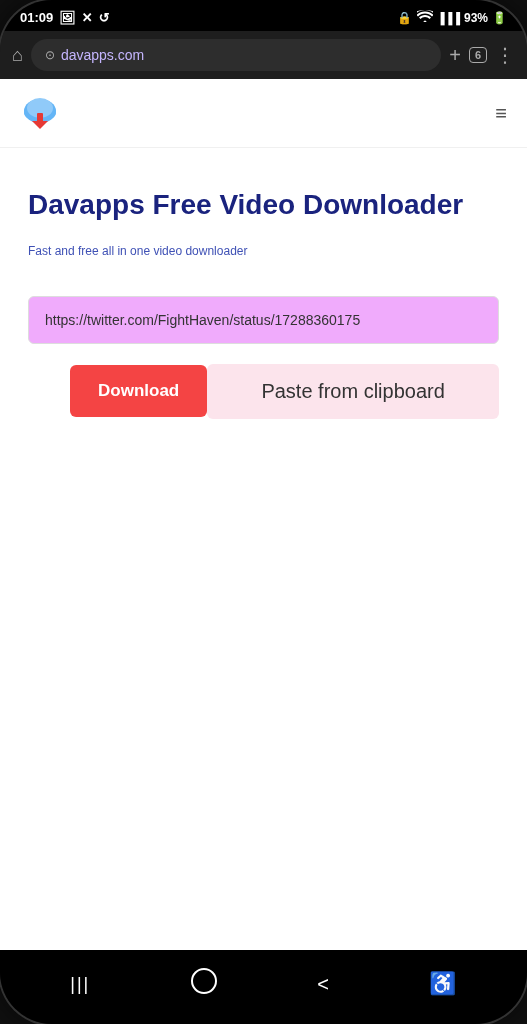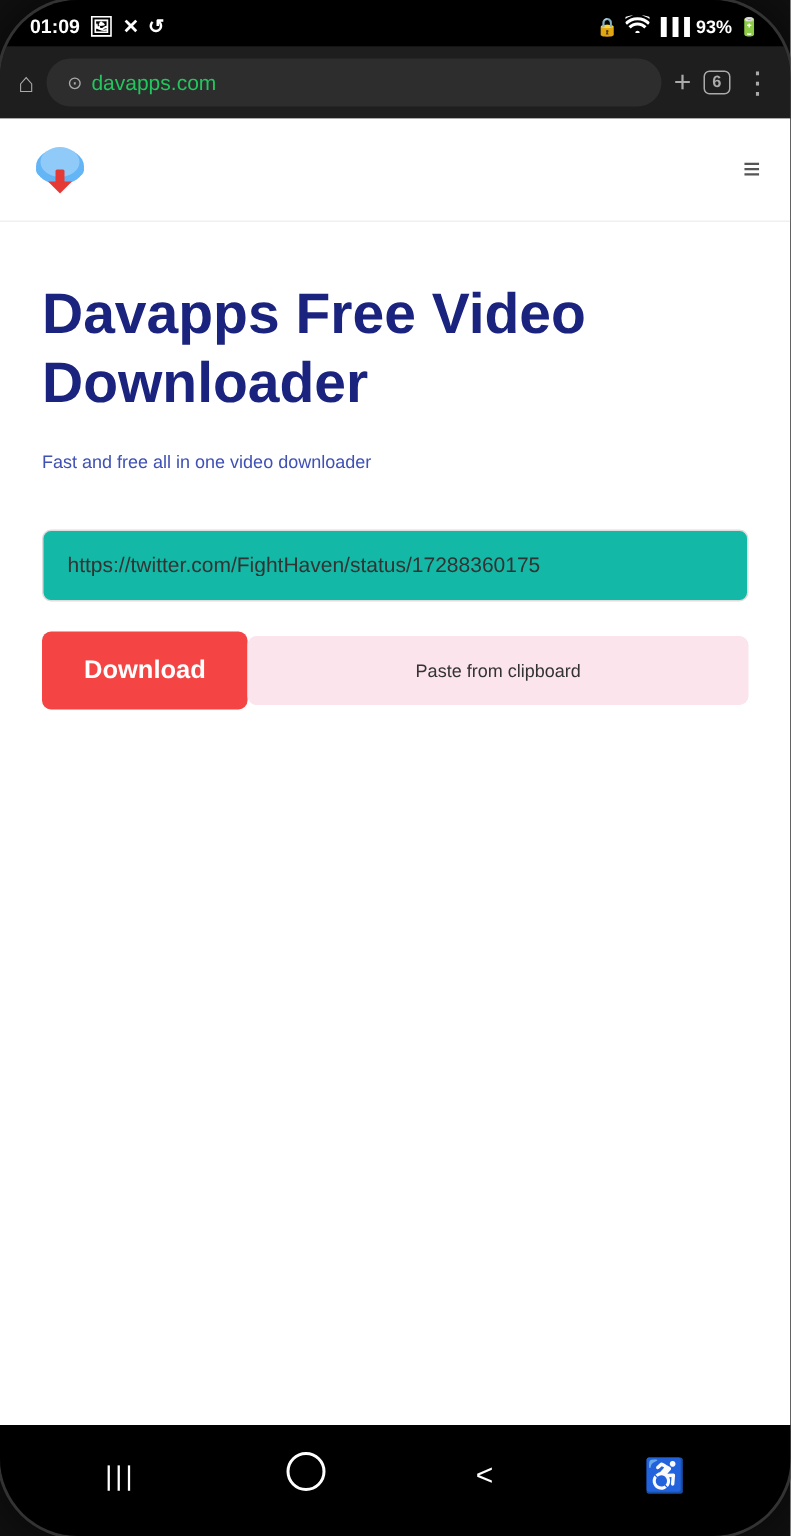--- a/index.html
+++ b/index.html
@@ -76,21 +76,21 @@
       align-items: center;
       gap: 6px;
     }
 
     .url-icon {
       color: #aaa;
       font-size: 12px;
     }
 
     .url-text {
-      color: #22c55e;
+      color: #c4b5fd;
       font-size: 14px;
       flex: 1;
     }
 
     .tab-count {
       border: 1.5px solid #aaa;
       border-radius: 4px;
       padding: 1px 5px;
       font-size: 11px;
       color: #aaa;
@@ -134,79 +134,80 @@
     }
 
     
     .main-content {
       padding: 40px 28px 30px 28px;
       background: #fff;
       flex: 1;
     }
 
     .hero-title {
-      font-size: 38px;
+      font-size: 28px;
       font-weight: 800;
       color: #1a237e;
       line-height: 1.2;
       margin-bottom: 20px;
     }
 
     .hero-subtitle {
       font-size: 12px;
       color: #3f51b5;
       line-height: 1.5;
       margin-bottom: 36px;
     }
 
     
     .url-input-wrapper {
       border: 1.5px solid #ddd;
       border-radius: 6px;
       padding: 14px 16px;
       margin-bottom: 20px;
-      background: #14b8a6;
+      background: #f0abfc;
       margin-top: 16px;
     }
 
     .url-input-field {
       width: 100%;
       border: none;
       outline: none;
       font-size: 14px;
       color: #333;
       background: transparent;
     }
 
     
     .buttons-row {
       display: flex;
       gap: 0;
       align-items: center;
+      margin-left: 42px;
     }
 
     .btn-download {
       background: #f44444;
       color: #fff;
       border: none;
       border-radius: 6px;
       padding: 16px 28px;
       font-size: 17px;
       font-weight: 700;
       cursor: pointer;
       flex-shrink: 0;
     }
 
     .btn-paste {
       background: #fce4ec;
       color: #333;
       border: none;
       border-radius: 6px;
       padding: 16px 24px;
-      font-size: 12px;
+      font-size: 20px;
       font-weight: 500;
       cursor: pointer;
       flex: 1;
     }
 
     
     .nav-bar {
       background: #000;
       padding: 14px 20px 20px 20px;
       display: flex;

